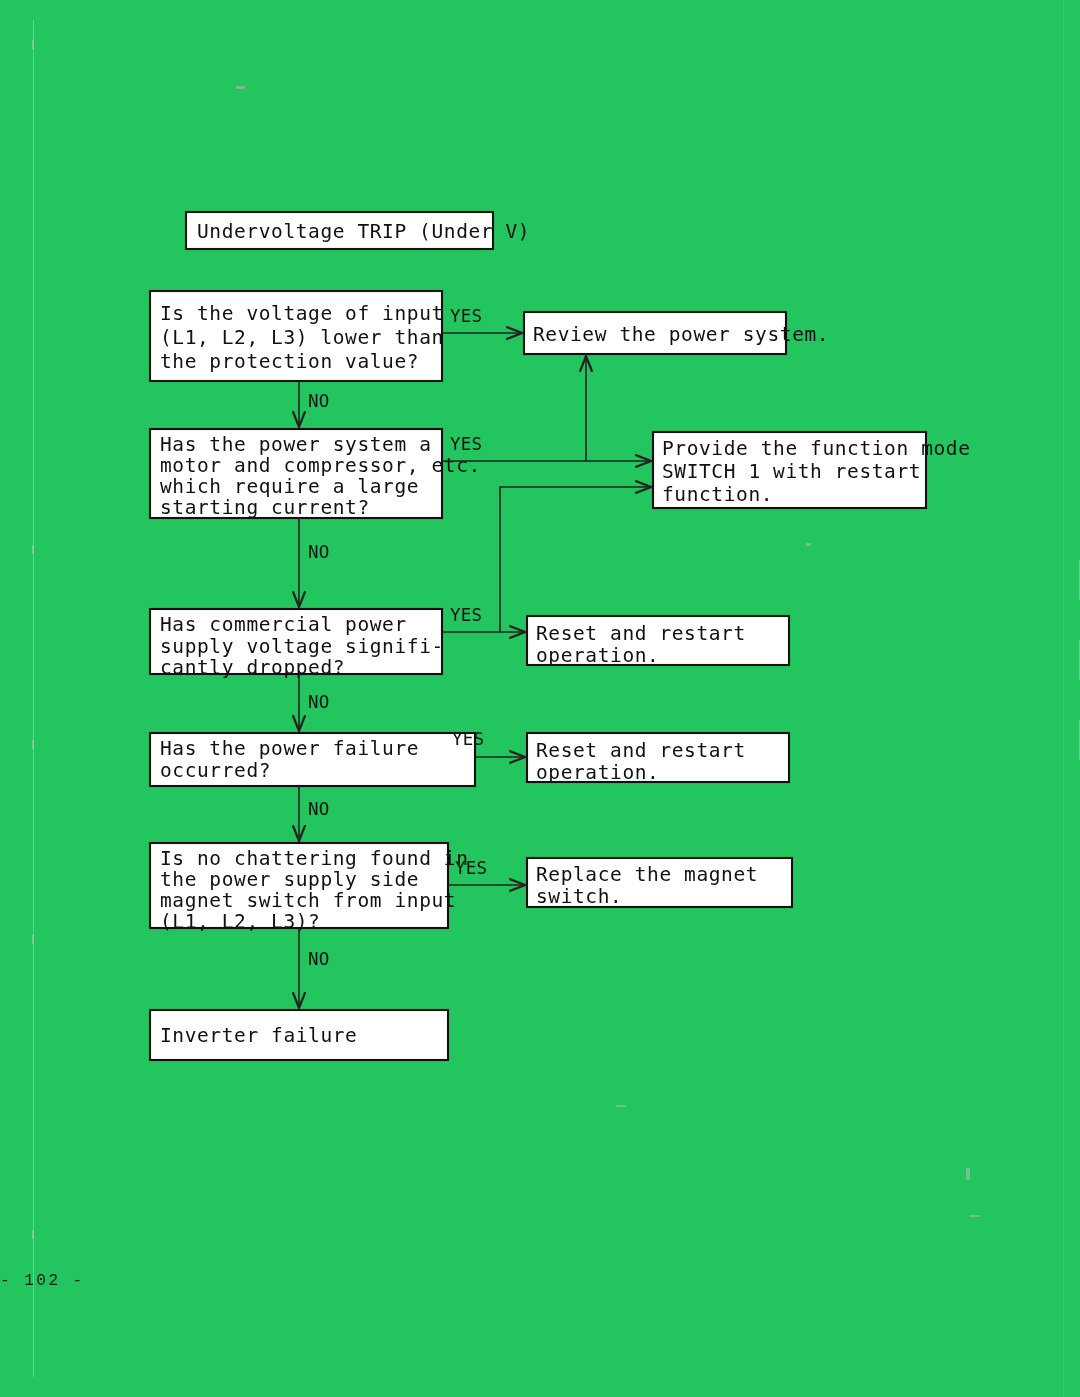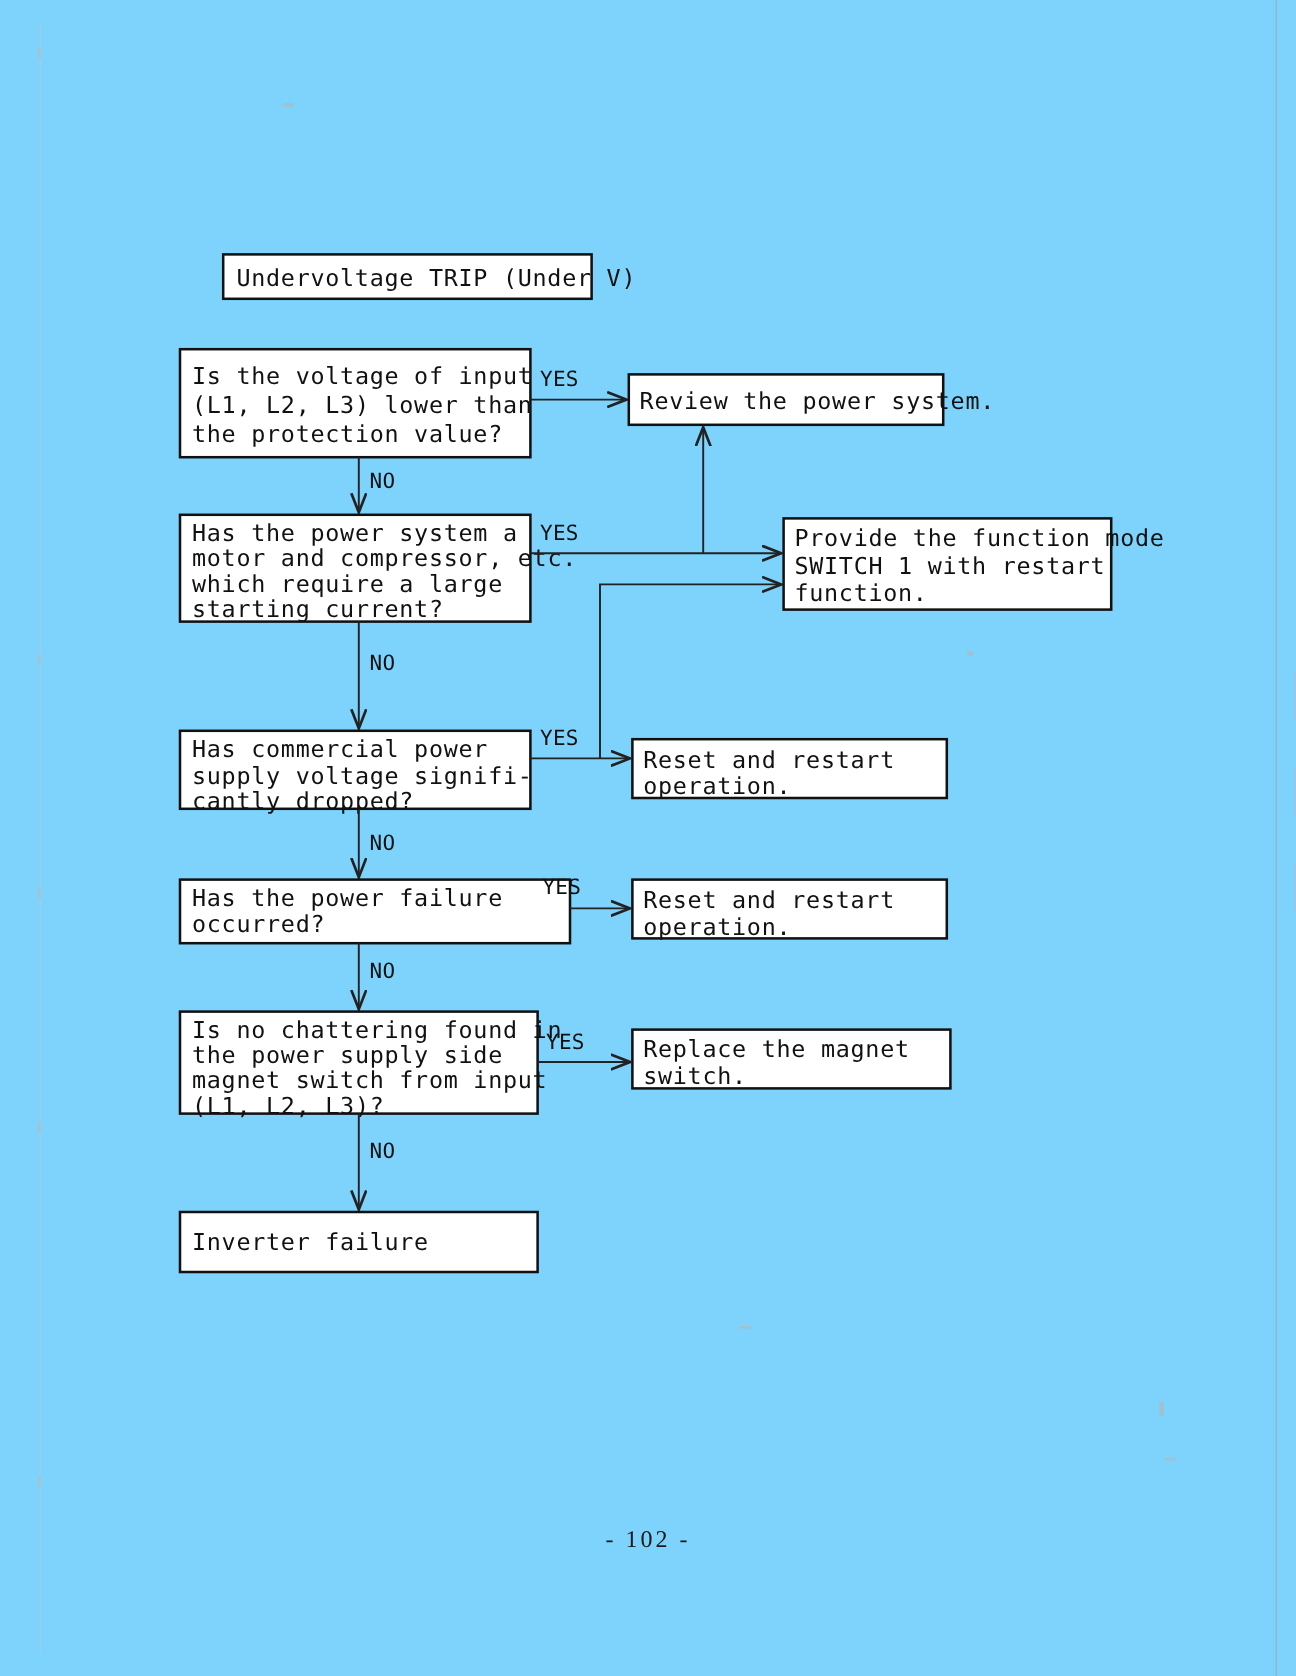--- a/index.html
+++ b/index.html
@@ -11,21 +11,21 @@
     width: 1080px;
     height: 1397px;
     position: relative;
     overflow: hidden;
     font-family: "DejaVu Sans Mono", "Liberation Mono", monospace;
     color: #000000;
   }
   #page {
     position: absolute;
     inset: 0;
-    background: #7dd3fc;
+    background: #22c55e;
   }
   
   .scan-edge-right {
     position: absolute;
     top: 0;
     bottom: 0;
     width: 1px;
     background: #9a9a9a;
     opacity: 0.55;
   }
@@ -81,23 +81,23 @@
   }
   svg#flow text.label {
     font-size: 17.5px;
     letter-spacing: 0.2px;
   }
   .pagenum {
     position: absolute;
     left: 0;
     right: 0;
     top: 1272px;
-    text-align: center;
-    font-family: Liberation Serif, serif;
-    font-size: 20px;
+    text-align: left;
+    font-family: Liberation Mono, monospace;
+    font-size: 16px;
     letter-spacing: 2.5px;
     color: #1a1a1a;
   }
 </style>
 </head>
 <body>
 
 <div id="page">
 
   <div class="scan-edge-right" style="left:1063px;"></div>

